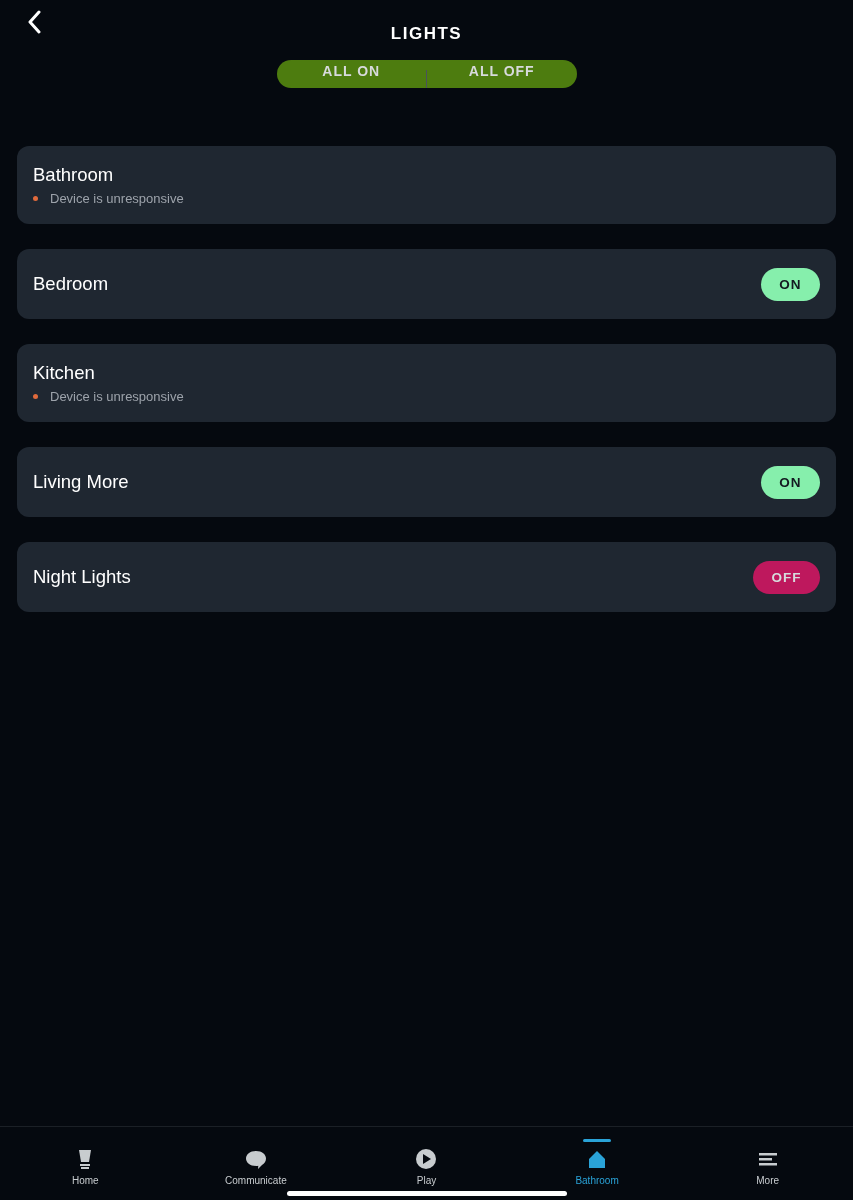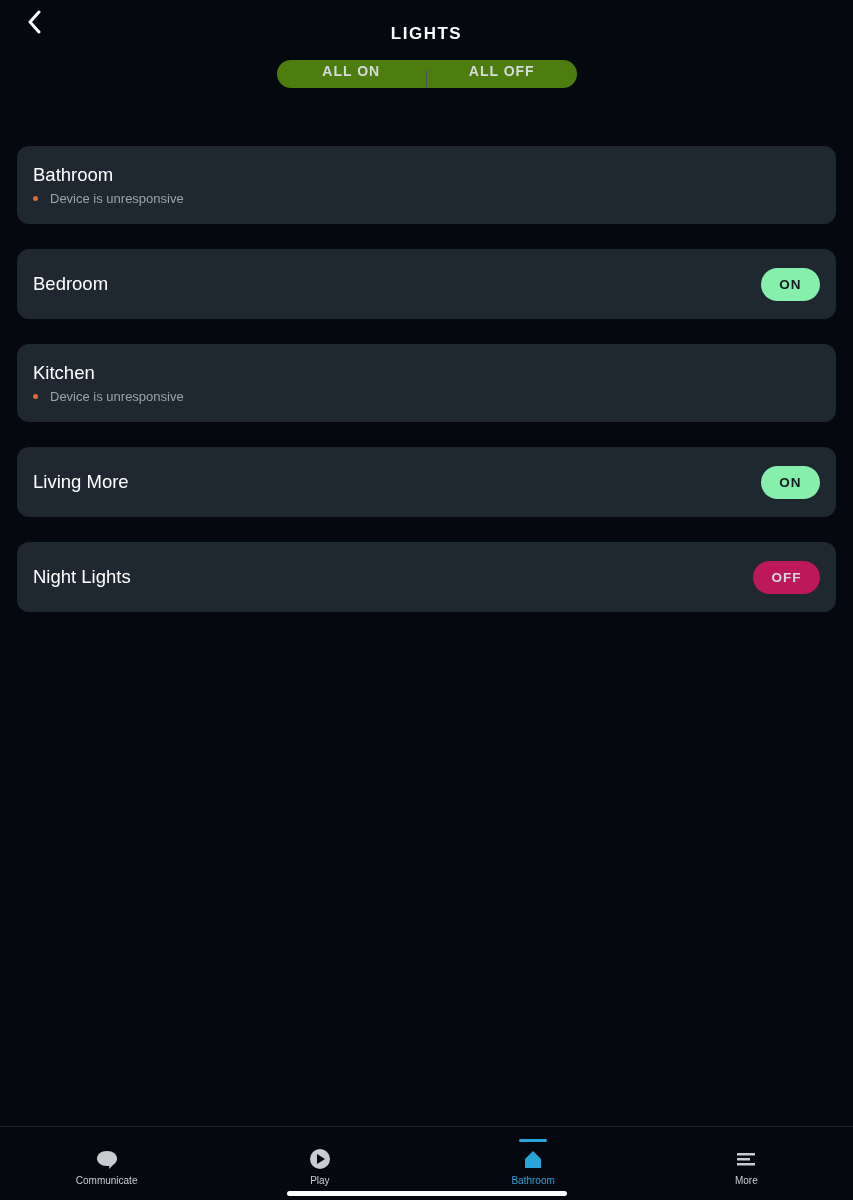--- a/index.html
+++ b/index.html
@@ -233,20 +233,30 @@
     <div class="row-info">
       <div class="row-name">Night Lights</div>
     </div>
     <div class="pill pill-off">OFF</div>
   </div>
 
 </div>
 
 <div class="tabbar">
 
+  <div class="tab">
+    <div class="tab-icon">
+      <svg width="22" height="22" viewBox="0 0 22 22">
+        <path d="M5 2 H17 L15 14 H7 Z" fill="#c8cccf"></path>
+        <rect x="6" y="16" width="10" height="2" fill="#c8cccf"></rect>
+        <rect x="7" y="19" width="8" height="2" fill="#c8cccf"></rect>
+      </svg>
+    </div>
+    <div class="tab-label">Home</div>
+  </div>
 
   <div class="tab">
     <div class="tab-icon">
       <svg width="22" height="22" viewBox="0 0 22 22">
         <path d="M11 3 C5 3 1 6.5 1 10.5 C1 14.5 5 18 11 18 C11.8 18 12.6 17.9 13.3 17.8 L13 21 L17 17 C19.5 15.5 21 13.1 21 10.5 C21 6.5 17 3 11 3 Z" fill="#c8cccf"></path>
       </svg>
     </div>
     <div class="tab-label">Communicate</div>
   </div>
 

